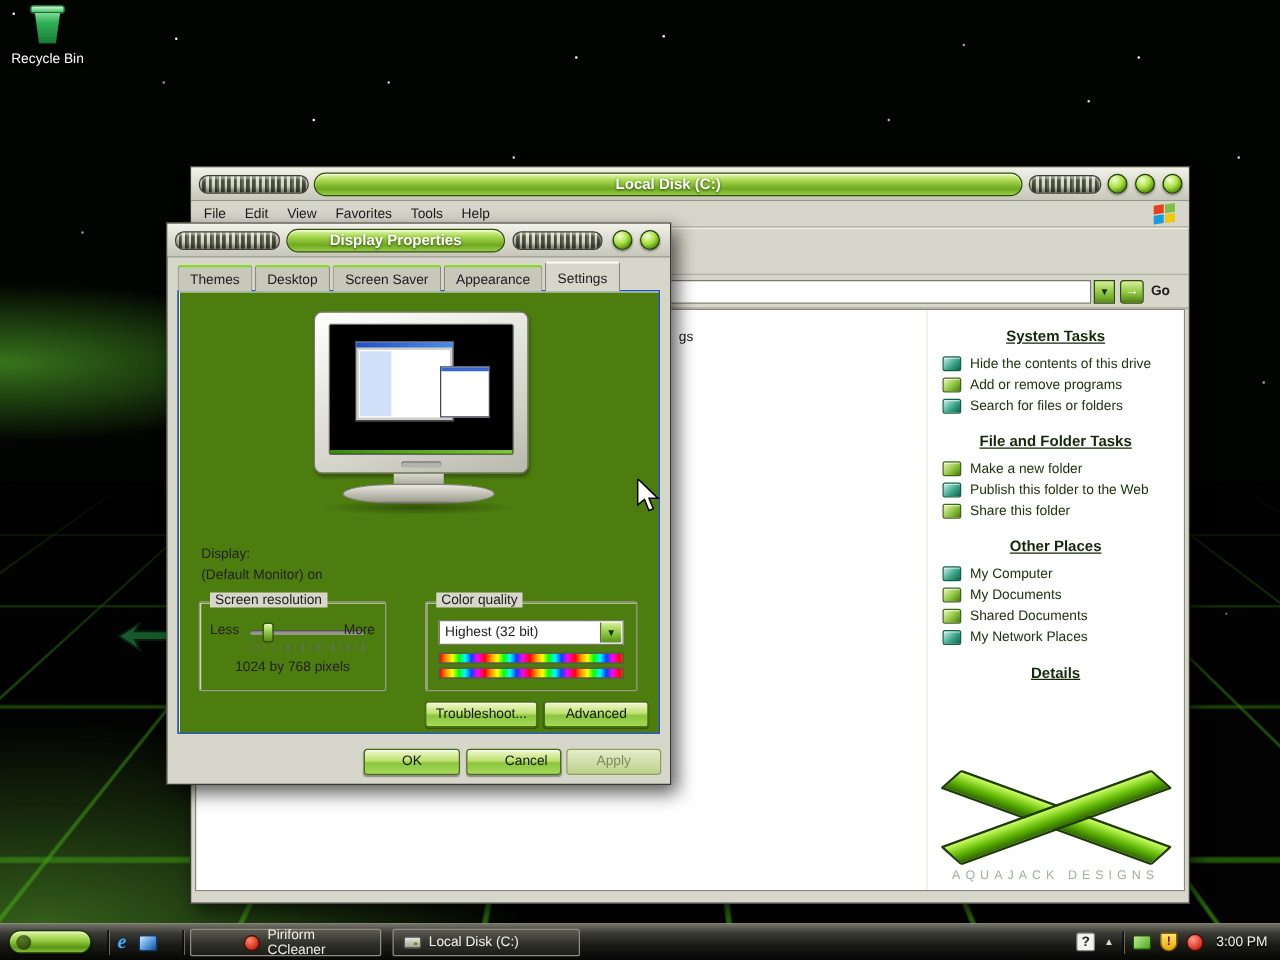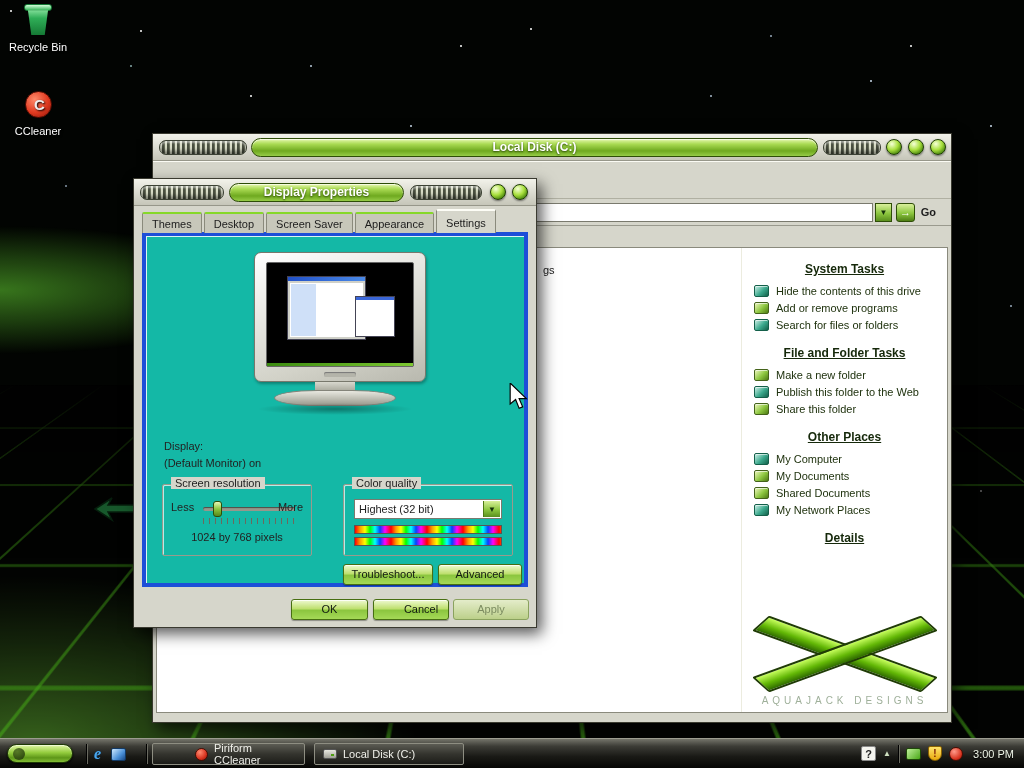--- a/index.html
+++ b/index.html
@@ -112,22 +112,22 @@
 
   
   #dialog { left:133px; top:178px; width:404px; height:450px; z-index:20; }
   .tabs { position:absolute; left:8px; top:30px; height:24px; display:flex; z-index:3; }
   .tab { padding:4px 9px 0; background:#c7c7ba; border:1px solid #8a8a7c; border-bottom:none;
     border-top:2px solid #86d829; margin-right:2px; border-radius:2px 2px 0 0;
     position:relative; top:3px; height:21px; cursor:pointer; color:#1c1c1c; }
   .tab.active { background:#d6d6cb; top:0; height:24px; border-top:2px solid #fdfdf6;
     padding-top:6px; z-index:4; }
   .panel { position:absolute; left:8px; right:8px; top:53px; bottom:40px;
-    border:4px solid #1d4ed8; box-shadow: inset 1px 1px 0 rgba(255,255,255,.85);
-    background:#14b8a6; }
+    border:1px solid #1d4ed8; box-shadow: inset 1px 1px 0 rgba(255,255,255,.85);
+    background:#4d7c0f; }
 
   .mon { position:absolute; left:108px; top:16px; width:172px; height:130px;
     background: linear-gradient(160deg,#ffffff,#d2d2c8 70%,#b8b8ae);
     border:1px solid #78786c; border-radius:7px; box-shadow:1px 2px 3px rgba(0,0,0,.3); }
   .mscreen { position:absolute; left:11px; top:9px; right:11px; bottom:14px;
     background:#000; border:1px solid #666; border-radius:2px; box-shadow: inset 0 0 6px #000; }
   .mwin { position:absolute; left:14%; top:13%; width:54%; height:62%;
     background:#cfd0c8; border:1px solid #445; }
   .mtitle { height:4px; background: linear-gradient(90deg,#2050c8,#4a8ae8); }
   .mbody { position:absolute; left:2px; right:2px; top:6px; bottom:2px; background:#fff; }
@@ -246,45 +246,53 @@
   <div class="glow-left"></div>
   <div class="glow-bottom"></div>
 
   <div class="dicon" style="left:2px; top:4px;">
     <div class="glyph">
       <div class="bin-lid"></div>
         <div class="bin"></div>
     </div>
     <div>Recycle Bin</div>
   </div>
-  <div class="dicon" style="left:2px; top:88px;">
-    <div class="glyph">
-        <div class="cc"></div>
-      </div>
-    <div>CCleaner</div>
-  </div>
 
   <div class="green-arrow">
     <svg width="44" height="26" viewBox="0 0 44 26">
       <polygon points="1,13 18,2 14,9 42,9 42,16 14,16 18,24" fill="#38d96a" stroke="#0c4a1e" stroke-width="1.5"></polygon>
     </svg>
   </div>
 
   <div class="win" id="explorer">
     <div class="tbar">
       <div class="coil" style="left:6px; width:88px;"></div>
       <div class="pill" style="left:98px; width:567px;">
         <span>Local Disk (C:)</span>
       </div>
       <div class="coil" style="left:670px; width:58px;"></div>
       <div class="orb" style="left:733px;"></div>
       <div class="orb" style="left:755px;"></div>
       <div class="orb" style="left:777px;"></div>
     </div>
 
+    <div class="menubar">
+      <span class="menu-item">File</span>
+      <span class="menu-item">Edit</span>
+      <span class="menu-item">View</span>
+      <span class="menu-item">Favorites</span>
+      <span class="menu-item">Tools</span>
+      <span class="menu-item">Help</span>
+      <div class="winflag">
+        <i class="f1"></i>
+          <i class="f2"></i>
+          <i class="f3"></i>
+          <i class="f4"></i>
+      </div>
+    </div>
 
     <div class="toolband"></div>
 
     <div class="addrrow">
       <input class="addr-input" value="" style="">
       <div class="ddbtn addr-dd"></div>
       <div class="go-box"></div>
       <span class="go-label">Go</span>
     </div>
 

